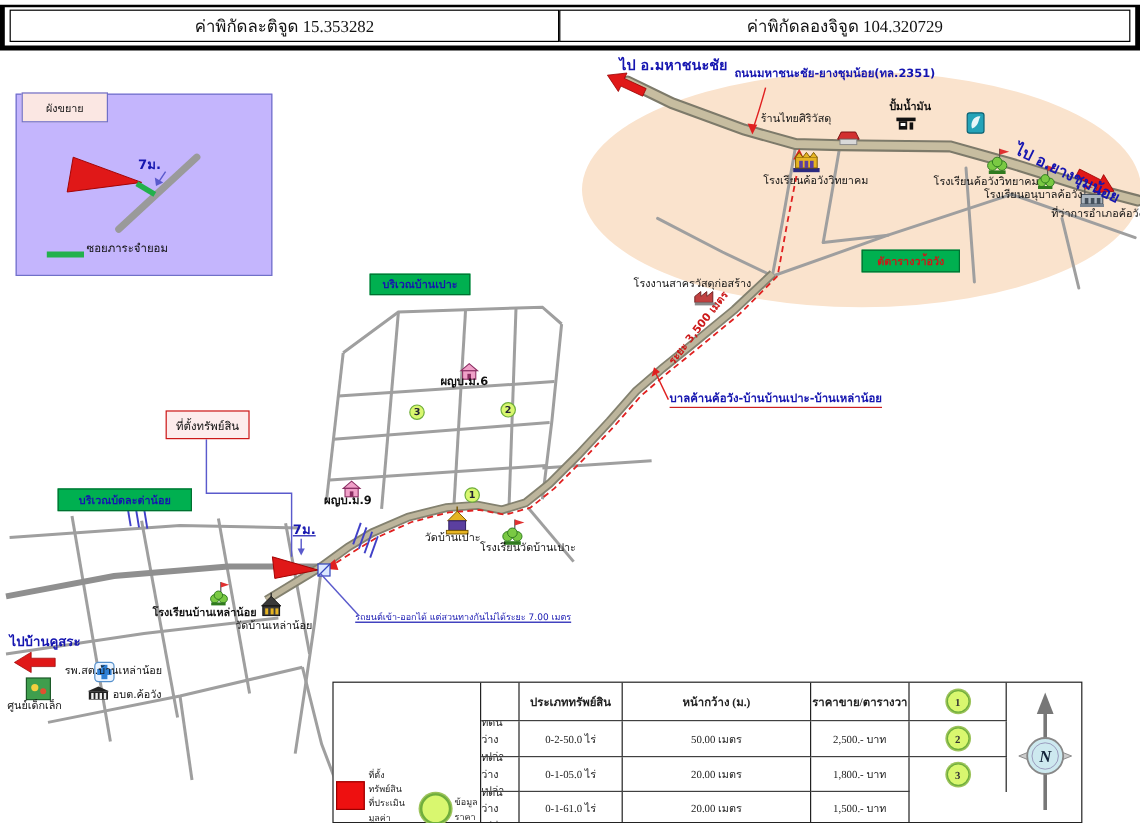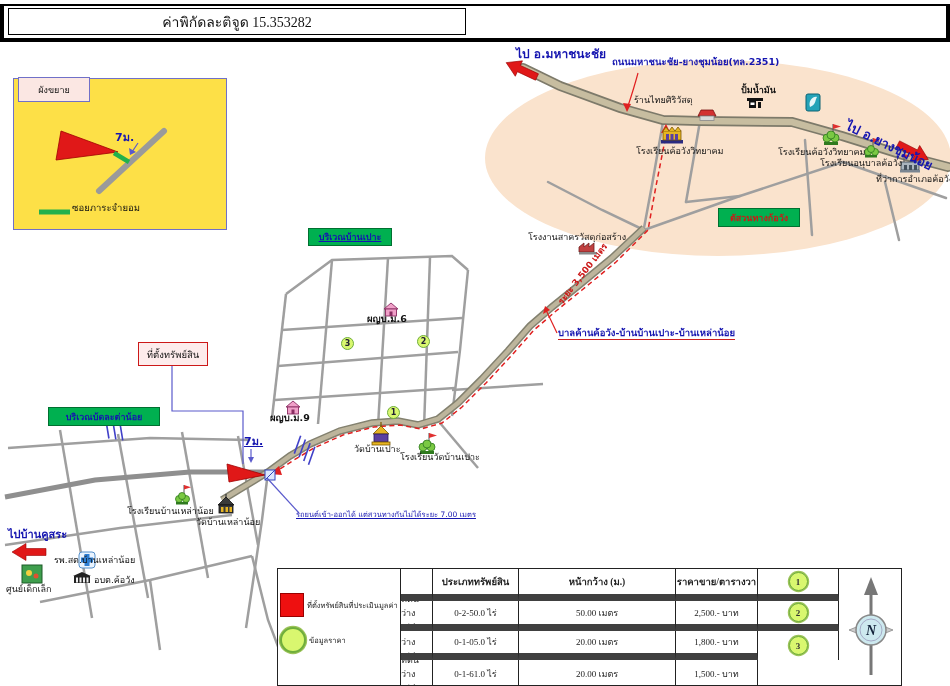--- a/index.html
+++ b/index.html
@@ -24,37 +24,37 @@
   .redline{border-bottom:1.5px solid #cc2020;padding-bottom:1px;}
   .tiny{font-size:7.5px;}
   .greenbox{position:absolute;background:#00b050;border:1px solid #007030;color:#1515b0;font-weight:bold;
     font-size:9px;display:flex;align-items:center;justify-content:center;text-align:center;z-index:4;box-sizing:border-box;}
   .greenbox.rt{color:#cc1818;}
   .numc{position:absolute;width:13px;height:13px;border-radius:50%;background:#d9f76f;border:1.5px solid #6fae3c;
     color:#223;font-size:8px;font-weight:bold;display:flex;align-items:center;justify-content:center;box-sizing:border-box;z-index:4;}
   
   .propbox{position:absolute;left:138px;top:342px;width:70px;height:24px;background:#fdecec;border:1.5px solid #cc1818;
     display:flex;align-items:center;justify-content:center;font-size:9.5px;color:#111;z-index:4;box-sizing:border-box;text-align:center;}
-  .legendbox{position:absolute;left:13px;top:78px;width:214px;height:152px;background:#fde047;border:1.5px solid #7070c8;
+  .legendbox{position:absolute;left:13px;top:78px;width:214px;height:152px;background:#c4b5fd;border:1.5px solid #7070c8;
     z-index:5;box-sizing:border-box;}
   .legendtitle{position:absolute;left:4px;top:-2px;width:72px;height:25px;background:#fbe7e3;border:1.5px solid #7070c8;
     display:flex;align-items:center;justify-content:center;font-size:9px;color:#111;box-sizing:border-box;}
   .legend7m{position:absolute;left:101px;top:53px;font-size:11px;}
   .soilabel{position:absolute;left:58px;top:124px;font-size:9.5px;color:#111;}
   
   .vtable{position:absolute;left:277px;top:568px;width:625px;height:118px;display:grid;
     grid-template-columns:123px 32px 86px 157px 82px 81px 64px;grid-template-rows:32px 30px 29px 27px;
     border:1.5px solid #222;background:#fff;box-sizing:border-box;z-index:5;
     font-family:"Liberation Serif",serif;}
-  .vc{border-right:1px solid #222;border-bottom:7px solid #404040;display:flex;align-items:center;justify-content:center;
+  .vc{border-right:1px solid #222;border-bottom:1px solid #404040;display:flex;align-items:center;justify-content:center;
     font-size:9px;color:#222;box-sizing:border-box;overflow:hidden;}
   .vc.hd{font-weight:bold;font-size:9.5px;}
   .vc.noB{border-bottom:none;}
   .vc.noR{border-right:none;}
-  .legendcell{grid-area:1/1/5/2;flex-direction:column;align-items:flex-start;justify-content:flex-start;
+  .legendcell{grid-area:1/1/5/2;flex-direction:row;align-items:flex-end;justify-content:flex-start;
     padding:24px 2px 0 2px;gap:10px;}
   .compasscell{grid-area:1/7/5/8;}
   .tl-item{display:flex;align-items:center;gap:3px;font-size:7.5px;color:#222;}
   .red-sq{width:22px;height:22px;background:#ee1010;border:1px solid #900;flex:0 0 auto;}
   .green-circ{width:26px;height:26px;border-radius:50%;background:#d9f76f;border:2px solid #6fae3c;
     box-shadow:0 0 0 1.2px #9cc35a;flex:0 0 auto;box-sizing:border-box;}
   .numc2{width:19px;height:19px;border-radius:50%;background:#d9f76f;border:1.5px solid #6fae3c;
     box-shadow:0 0 0 1.2px #9cc35a;color:#333;font-size:9px;font-weight:bold;
     display:flex;align-items:center;justify-content:center;box-sizing:border-box;}
   svg{display:block;}
@@ -292,20 +292,23 @@
         <rect x="-2.5" y="-1.5" width="2" height="5" fill="#eee"></rect>
       <rect x="1" y="-1.5" width="2" height="5" fill="#eee"></rect>
         <rect x="4.5" y="-1.5" width="2" height="5" fill="#eee"></rect>
     </g>
   </svg>
 
   <div class="coordbar">
     <div class="coordcell left">
       <span>ค่าพิกัดละติจูด 15.353282</span>
     </div>
+    <div class="coordcell right">
+      <span>ค่าพิกัดลองจิจูด 104.320729</span>
+    </div>
   </div>
 
   <div class="legendbox">
     <div class="legendtitle">ผังขยาย</div>
     <svg width="211" height="149">
       <line x1="150" y1="52" x2="85" y2="112" stroke="#9a9a9a" stroke-width="6" stroke-linecap="round"></line>
       <polygon points="47,52 42,81 104,73" fill="#e01818" stroke="#a00000" stroke-width="0.8"></polygon>
       <line x1="100" y1="74" x2="115" y2="83" stroke="#22b14c" stroke-width="4.5"></line>
       <line x1="124" y1="64" x2="118" y2="73" stroke="#5a5acc" stroke-width="1.2"></line>
       <polygon points="116,76 115,69 122,73" fill="#5a5acc"></polygon>
@@ -317,33 +320,33 @@
 
   <div class="lb blue big" style="left:516px;top:48px;">ไป อ.มหาชนะชัย</div>
   <div class="lb blue" style="left:612px;top:57px;font-size:9.5px;">ถนนมหาชนะชัย-ยางชุมน้อย(ทล.2351)</div>
   <div class="lb" style="left:634px;top:95px;">ร้านไทยศิริวัสดุ</div>
   <div class="lb b" style="left:741px;top:85px;">ปั้มน้ำมัน</div>
   <div class="lb blue" style="left:846px;top:118px;font-size:13px;transform:rotate(26deg);transform-origin:0 50%;">ไป อ.ยางชุมน้อย</div>
   <div class="lb" style="left:636px;top:146px;">โรงเรียนค้อวังวิทยาคม</div>
   <div class="lb" style="left:778px;top:147px;">โรงเรียนค้อวังวิทยาคม</div>
   <div class="lb" style="left:820px;top:158px;">โรงเรียนอนุบาลค้อวัง</div>
   <div class="lb" style="left:876px;top:174px;">ที่ว่าการอำเภอค้อวัง</div>
-  <div class="greenbox rt" style="left:718px;top:208px;width:82px;height:19px;">ตัสวนทางก้อวัง</div>
+  <div class="greenbox rt" style="left:718px;top:208px;width:82px;height:19px;">ตัตารางวา้อวัง</div>
   <div class="lb" style="left:528px;top:232px;">โรงงานสาครวัสดุก่อสร้าง</div>
   <div class="lb redt" style="left:564px;top:296px;transform:rotate(-52deg);transform-origin:0 100%;">ระยะ 3,500 เมตร</div>
   <div class="lb blue" style="left:558px;top:328px;font-size:9.5px;"><span class="redline">บาลค้านค้อวัง-บ้านบ้านเปาะ-บ้านเหล่าน้อย</span></div>
-  <div class="greenbox" style="left:308px;top:228px;width:84px;height:18px;text-decoration:underline;">บริเวณบ้านเปาะ</div>
+  <div class="greenbox" style="left:308px;top:228px;width:84px;height:18px;">บริเวณบ้านเปาะ</div>
   <div class="lb b" style="left:367px;top:314px;font-size:9.5px;">ผญบ.ม.6</div>
   <div class="lb b" style="left:270px;top:413px;font-size:9.5px;">ผญบ.ม.9</div>
   <div class="lb" style="left:354px;top:444px;">วัดบ้านเปาะ</div>
   <div class="lb" style="left:400px;top:452px;">โรงเรียนวัดบ้านเปาะ</div>
   <div class="greenbox" style="left:48px;top:407px;width:112px;height:19px;">บริเวณบ้ดละต่าน้อย</div>
   <div class="propbox">ที่ตั้งทรัพย์สิน</div>
   <div class="lb blue ul" style="left:244px;top:436px;font-size:11px;">7ม.</div>
-  <div class="lb" style="left:127px;top:506px;">โรงเรียนบ้านเหล่าน้อย</div>
+  <div class="lb" style="left:127px;top:506px;font-weight:bold;">โรงเรียนบ้านเหล่าน้อย</div>
   <div class="lb" style="left:196px;top:517px;">วัดบ้านเหล่าน้อย</div>
   <div class="lb blue" style="left:8px;top:529px;font-size:11px;">ไปบ้านคูสระ</div>
   <div class="lb" style="left:54px;top:555px;">รพ.สต.บ้านเหล่าน้อย</div>
   <div class="lb" style="left:6px;top:584px;">ศูนย์เด็กเล็ก</div>
   <div class="lb" style="left:94px;top:575px;">อบต.ค้อวัง</div>
   <div class="lb blue ul tiny" style="left:296px;top:511px;font-weight:normal;">รถยนต์เข้า-ออกได้ แต่สวนทางกันไม่ได้ระยะ 7.00 เมตร</div>
 
   <div class="numc" style="left:387px;top:406px;">1</div>
   <div class="numc" style="left:417px;top:335px;">2</div>
   <div class="numc" style="left:341px;top:337px;">3</div>

